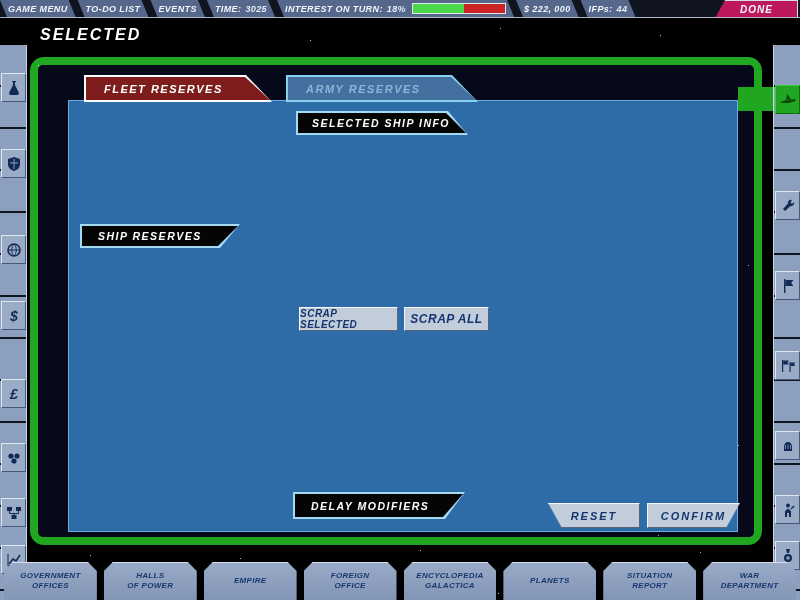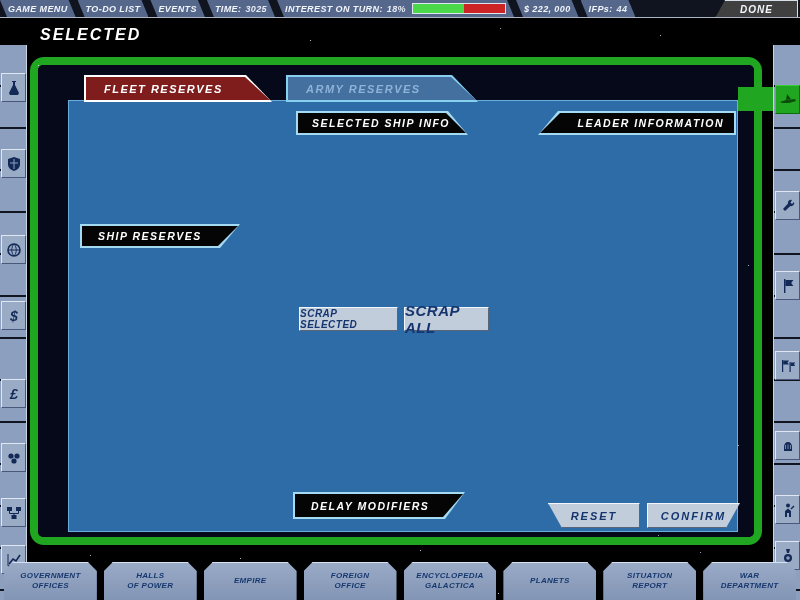--- a/index.html
+++ b/index.html
@@ -19,21 +19,21 @@
 
   
   #topbar{left:0;top:0;width:800px;height:17px;background:#10141f;display:flex;align-items:stretch;z-index:20;}
   .tseg{background:#55678b;color:#f2f5fa;font-size:9px;font-weight:bold;letter-spacing:.4px;
         display:flex;align-items:center;justify-content:center;padding:0 8px;margin-right:2px;
         clip-path:polygon(0 0, calc(100% - 7px) 0, 100% 100%, 7px 100%);white-space:nowrap;}
   .tseg .val{font-weight:bold;color:#e8edf5;margin-left:4px;}
   #interest-bar{width:92px;height:9px;border:1px solid #dfe5ee;margin-left:6px;display:flex;}
   #interest-bar .g{background:#4ad84a;width:55%;}
   #interest-bar .r{background:#cc2424;flex:1;}
-  #done-btn{margin-left:auto;margin-right:2px;background:#404040;border:1px solid #d7dfeb;
+  #done-btn{margin-left:auto;margin-right:2px;background:#be185d;border:1px solid #d7dfeb;
         clip-path:polygon(10px 0,100% 0,100% 100%,0 100%);padding:8px 24px;font-size:10px;letter-spacing:1px;}
   #topline{left:0;top:17px;width:800px;height:1px;background:#aeb6c4;z-index:20;}
 
   
   #page-title{left:40px;top:26px;color:#fff;font-size:16px;font-weight:bold;letter-spacing:2px;z-index:5;}
 
   
   .strip{top:45px;width:26px;height:555px;z-index:4;background:
      repeating-linear-gradient(to bottom,#8d9fbe 0 40px,#11151f 40px 42px);}
   #strip-left{left:0;border-right:1px solid #c9d4e4;}
@@ -111,21 +111,21 @@
   .shipfield{position:absolute;left:102px;font-size:11px;font-weight:bold;letter-spacing:1px;color:#0c2c6c;}
   .shipfield::before{content:"·  ";font-weight:bold;}
   #mission-lbl{position:absolute;left:7px;top:124px;font-size:11px;font-weight:bold;letter-spacing:1px;color:#0c2c6c;}
   #mission-lbl::before{content:"·  ";}
   #mission-text{position:absolute;left:8px;top:140px;width:178px;font-size:9.5px;color:#12306a;line-height:12px;}
 
   .silver-btn{background:#c2cddc;border:1px solid;border-color:#f2f5f9 #5a6478 #5a6478 #f2f5f9;
      color:#15356e;font-weight:bold;display:flex;align-items:center;justify-content:center;
      box-sizing:border-box;cursor:pointer;z-index:6;}
   #btn-scrap-sel{left:299px;top:307px;width:99px;height:24px;font-size:10px;letter-spacing:.5px;}
-  #btn-scrap-all{left:404px;top:307px;width:85px;height:24px;font-size:15px;letter-spacing:.5px;}
+  #btn-scrap-all{left:404px;top:307px;width:85px;height:24px;font-size:12px;letter-spacing:.5px;}
   #btn-reset{left:548px;top:503px;width:92px;height:25px;font-size:11px;letter-spacing:2px;
      clip-path:polygon(0 0,100% 0,100% 100%,14px 100%);}
   #btn-confirm{left:647px;top:503px;width:93px;height:25px;font-size:11px;letter-spacing:2px;
      clip-path:polygon(0 0,100% 0,calc(100% - 14px) 100%,0 100%);}
 
   
   #leader-box{left:505px;top:122px;width:226px;height:211px;background:#4f9fda;
      border:2px solid #9fd4f2;box-sizing:border-box;}
   #leader-text{position:absolute;left:6px;top:6px;width:118px;color:#12306a;}
   .lctr{text-align:center;font-weight:bold;font-size:10.5px;line-height:12px;}
@@ -416,26 +416,20 @@
         <path d="M88 189 C94 125 88 80 70 54 L58 68 C72 98 76 138 74 189 Z" fill="#55855f"></path>
         <ellipse cx="50" cy="62" rx="26" ry="34" fill="#3f6f4f"></ellipse>
         <path d="M38 34 C30 50 30 78 40 94 M62 34 C70 50 70 78 60 94" stroke="#2c4c3a" fill="none" stroke-width="2"></path>
         <path d="M50 30 v64 M44 36 v54 M56 36 v54" stroke="#346044" fill="none" stroke-width="2"></path>
         <ellipse cx="50" cy="140" rx="28" ry="52" fill="#466e52"></ellipse>
         <path d="M34 100 C28 130 30 165 36 189 M66 100 C72 130 70 165 64 189" stroke="#2c4c3a" fill="none" stroke-width="2"></path>
         <path d="M42 52 q4 4 8 0 M56 52 q-4 4 -8 0" stroke="#1f3a2c" fill="none"></path>
       </svg>
     </div>
   </div>
-  <div id="hdr-leader" class="btab slantL abs">
-    <div class="shell"></div>
-    <div class="inner">
-        <span>LEADER INFORMATION</span>
-      </div>
-  </div>
 
   <div id="delay-box" class="abs">
     <div id="delay-title">Standard Reserve Entry Delay Variables:</div>
     <div class="drow">
         <span class="mod">1-6</span>
         <span class="txt">Random (die roll) for each unit</span>
       </div>
     <div class="drow">
         <span class="mod">-1</span>
         <span class="txt">Race pick:  Military Traditions</span>

